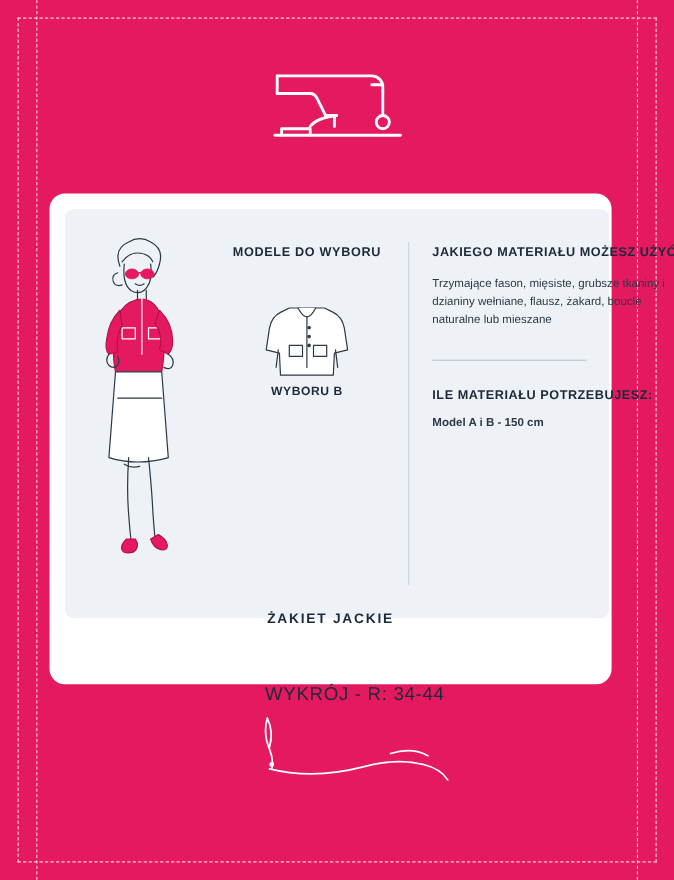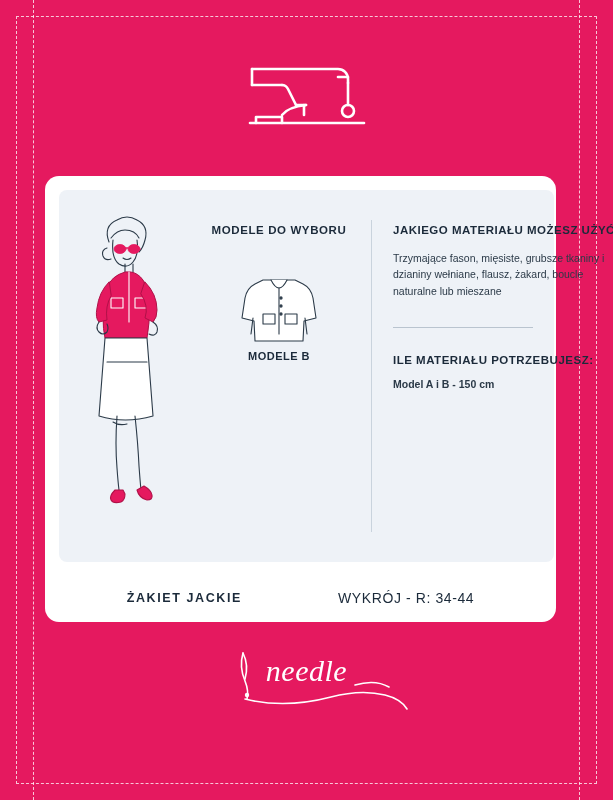--- a/index.html
+++ b/index.html
@@ -179,29 +179,30 @@
   .card-footer {
     position: absolute;
     left: 0;
     right: 0;
     top: 398px;
     height: 48px;
     display: flex;
     align-items: center;
     justify-content: center;
     gap: 52px;
+    flex-direction: column;
   }
   .footer-title {
     font-size: 12.5px;
     font-weight: bold;
     letter-spacing: 1.6px;
     color: #1b2a3a;
   }
   .footer-meta {
-    font-size: 14px;
+    font-size: 17px;
     letter-spacing: 0.6px;
     color: #1b2a3a;
     margin-left: 44px;
   }
 
   
   .brand {
     position: absolute;
     left: 50%;
     transform: translateX(-50%);
@@ -314,21 +315,21 @@
               <path d="M46 16 v46"></path>
               <path d="M30 42 h12 v10 h-12 z"></path>
               <path d="M52 42 h12 v10 h-12 z"></path>
               <circle cx="48" cy="26" r="1.1" fill="#2b3a48"></circle>
               <circle cx="48" cy="34" r="1.1" fill="#2b3a48"></circle>
               <circle cx="48" cy="42" r="1.1" fill="#2b3a48"></circle>
               <path d="M20 46 l-2 16"></path>
               <path d="M72 46 l2 16"></path>
             </g>
           </svg>
-          <div class="model-name">MODELE B</div>
+          <div class="model-name">WYBORU B</div>
         </div>
       </div>
 
       <div class="v-divider"></div>
 
       <div class="info-col">
         <div class="info-head">JAKIEGO MATERIAŁU MOŻESZ UŻYĆ:</div>
         <div class="info-body">Trzymające fason, mięsiste, grubsze tkaniny i dzianiny wełniane, flausz, żakard, boucle naturalne lub mieszane</div>
         <div class="h-divider"></div>
         <div class="info-head2">ILE MATERIAŁU POTRZEBUJESZ:</div>
@@ -348,16 +349,15 @@
       <g fill="none" stroke="#ffffff" stroke-width="1.6" stroke-linecap="round">
         <path d="M66 8 q-4 14 2 28 q4 10 2 18"></path>
         <path d="M66 8 q6 12 2 26"></path>
         <path d="M68 54 q40 10 86 -2 q30 -8 54 -2 q16 4 22 14"></path>
         <path d="M178 40 q20 -6 34 2"></path>
       </g>
       <g fill="#ffffff" stroke="none">
         <circle cx="70" cy="50" r="2.2"></circle>
       </g>
     </svg>
-    <div class="brand-text">needle</div>
   </div>
 
 </div>
 
 </body></html>

